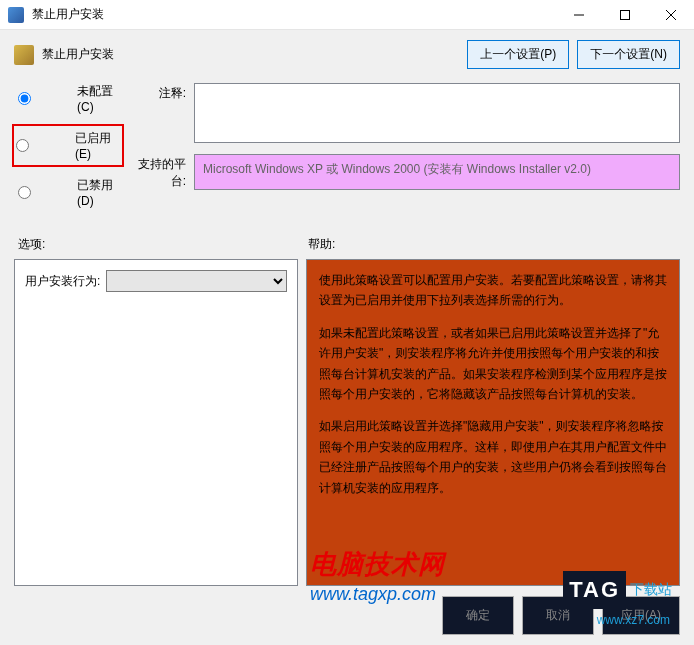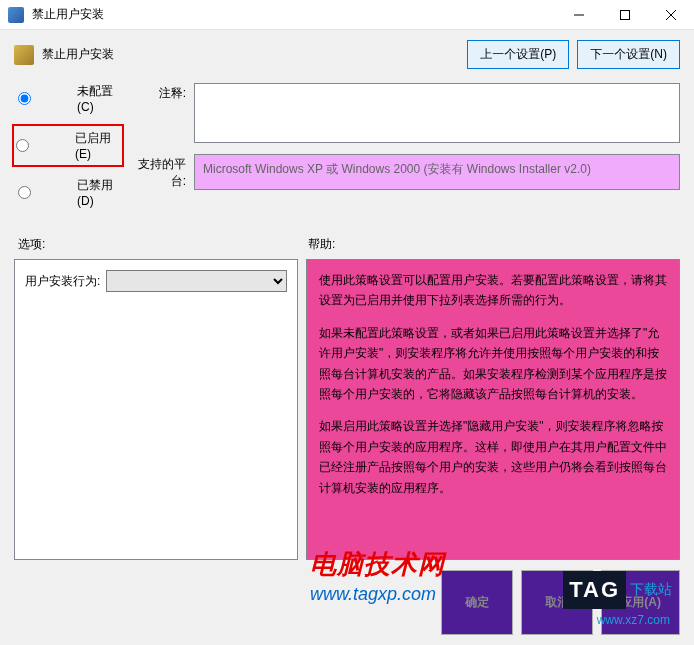--- a/index.html
+++ b/index.html
@@ -25,24 +25,24 @@
 .field-col { flex: 1; }
 .textarea-box { width: 100%; height: 60px; background: #fff; border: 1px solid #828790; resize: none; font-family: inherit; font-size: 12px; padding: 4px; }
 .platform-box { width: 100%; height: 36px; background: #f0abfc; border: 1px solid #828790; padding: 6px 8px; color: #646464; font-size: 12px; }
 .section-labels { display: flex; margin-top: 10px; margin-bottom: 6px; }
 .section-labels .opt-label { width: 290px; padding-left: 4px; }
 .section-labels .help-label { flex: 1; padding-left: 4px; }
 .lower { display: flex; flex: 1; gap: 8px; min-height: 0; }
 .options-panel { width: 284px; background: #fff; border: 1px solid #828790; padding: 10px; }
 .opt-row { display: flex; align-items: center; gap: 6px; }
 .opt-row select { flex: 1; height: 22px; border: 1px solid #7a7a7a; background: #e6e6e6; font-family: inherit; font-size: 12px; }
-.help-panel { flex: 1; background: #ec4899; border: 1px solid #828790; padding: 10px 12px; font-size: 12px; line-height: 1.7; color: #000; overflow: auto; position: relative; }
+.help-panel { flex: 1; background: #c2410c; border: 1px solid #828790; padding: 10px 12px; font-size: 12px; line-height: 1.7; color: #000; overflow: auto; position: relative; }
 .help-panel p { margin-bottom: 12px; }
 .bottom-buttons { display: flex; justify-content: flex-end; gap: 8px; padding-top: 10px; }
-.btn { border: 1px solid #adadad; background: #4c1d95; padding: 23px 18px; font-size: 12px; min-width: 72px; color:#888;font-weight:bold; }
+.btn { border: 1px solid #adadad; background: #0f172a; padding: 10px 18px; font-size: 12px; min-width: 72px; color:#888; }
 .watermark { position: absolute; bottom: 40px; left: 310px; pointer-events: none; }
 .wm-line1 { color: #e60000; font-size: 26px; font-weight: bold; font-style: italic; letter-spacing: 1px; }
 .wm-line2 { color: #0066cc; font-size: 18px; font-style: italic; margin-top: 2px; }
 .tag-badge { position: absolute; bottom: 36px; right: 22px; pointer-events: none; display:flex; align-items:center; }
 .tag-box { background: #0f172a; color: #fff; font-size: 22px; font-weight: bold; padding: 6px 6px; letter-spacing: 2px; }
 .tag-text { color:#1e9fd8; font-size:14px; margin-left:4px; }
 .tag-sub { position:absolute; bottom:18px; right:24px; color:#1e9fd8; font-size:12px; pointer-events:none; }
 </style>
 </head>
 <body>

